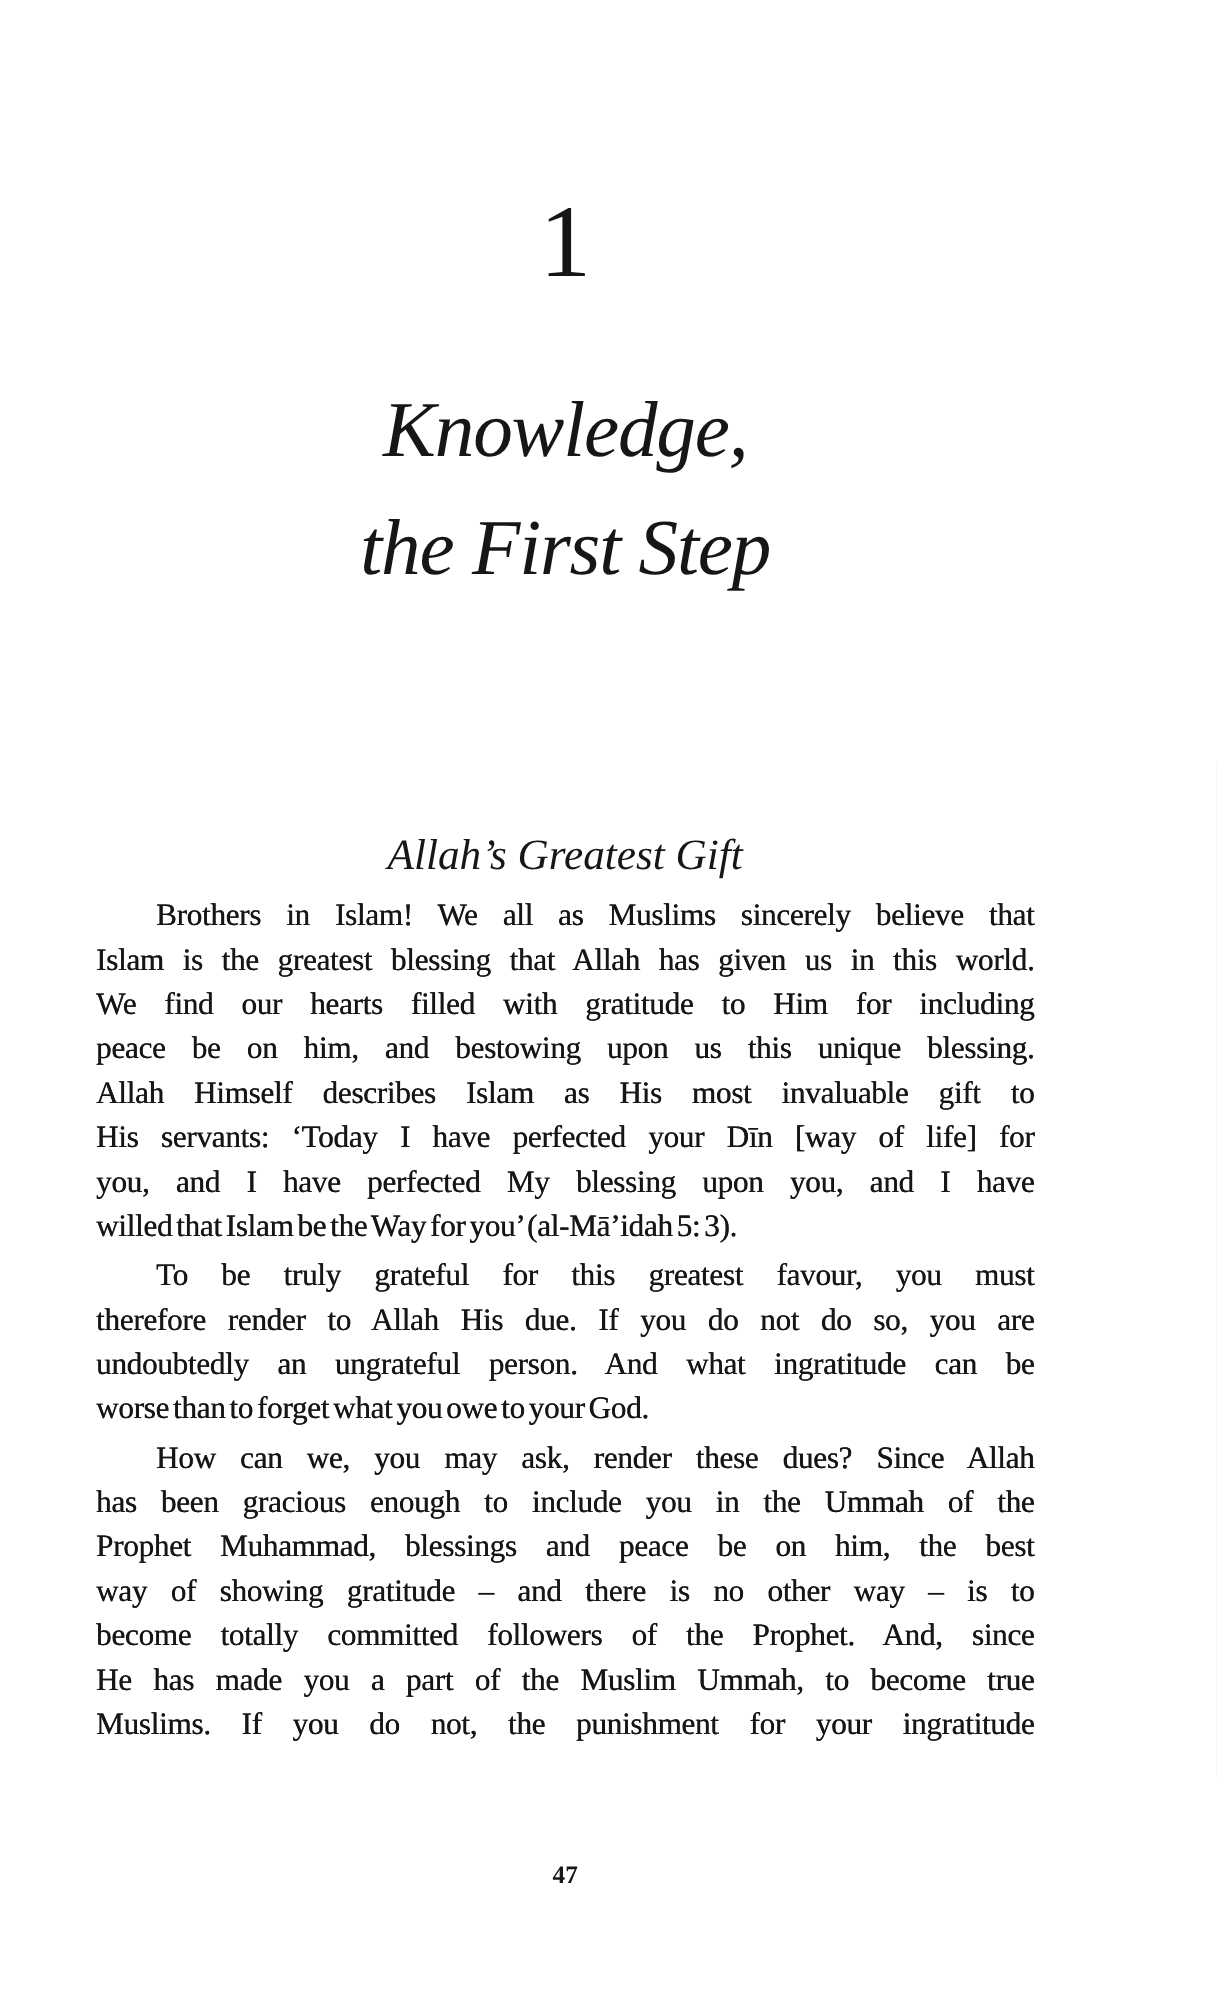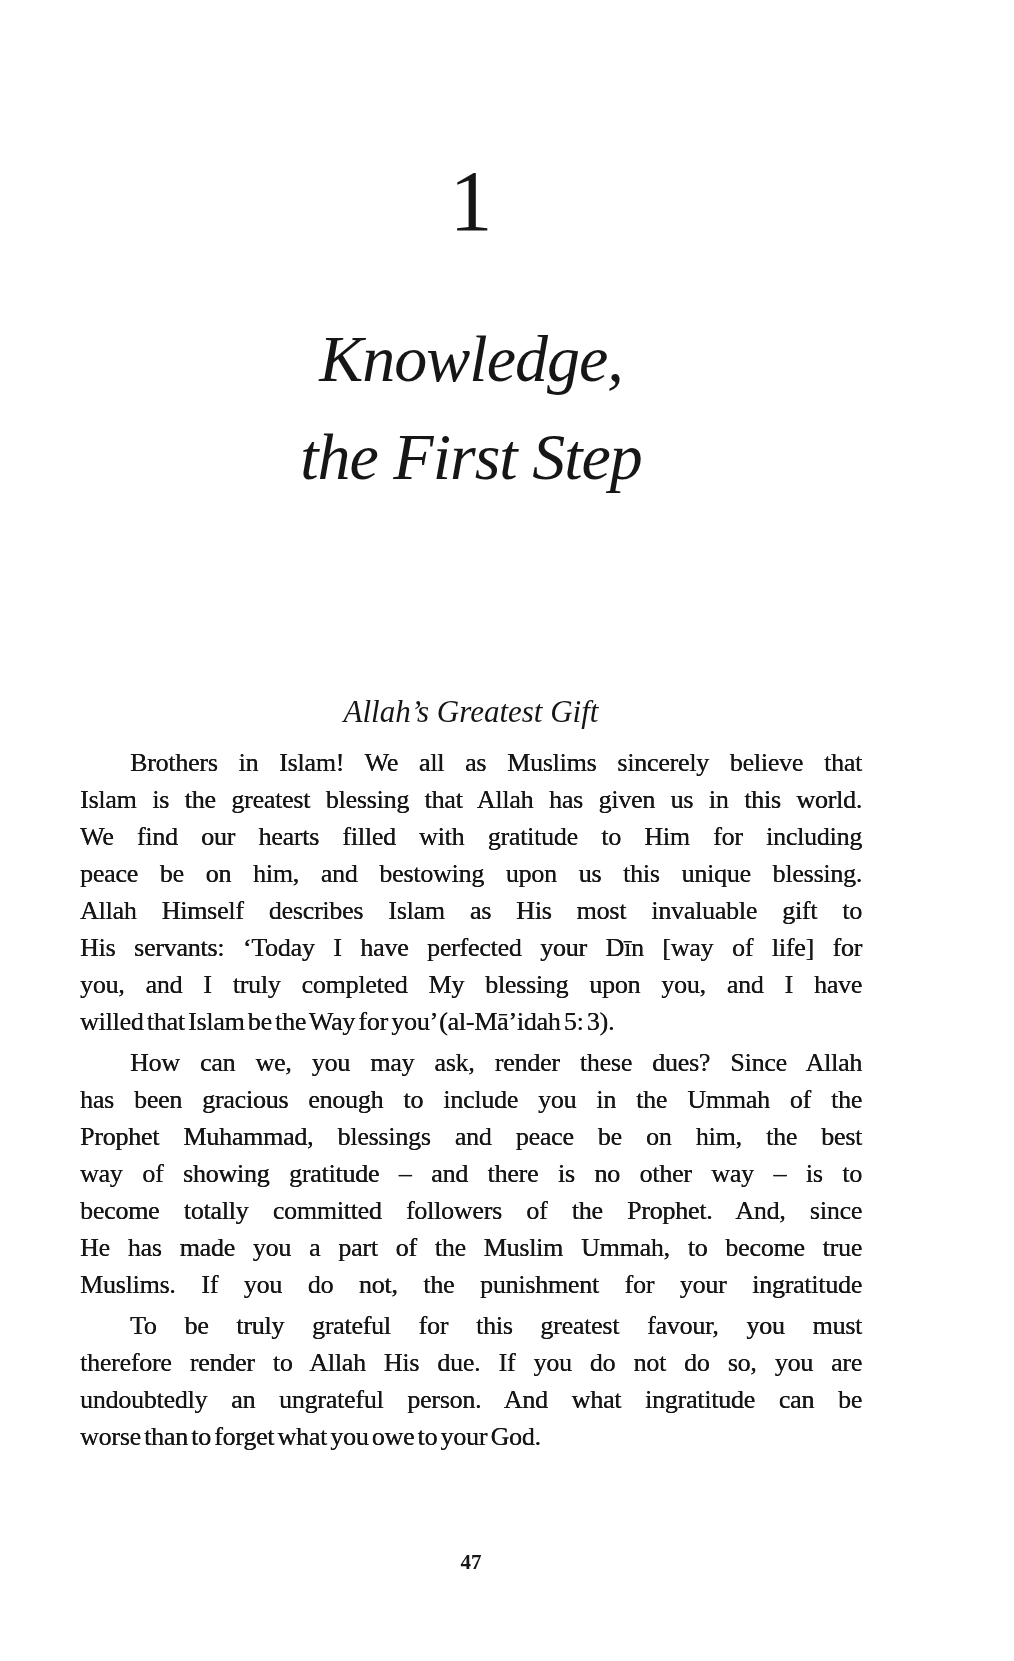--- a/index.html
+++ b/index.html
@@ -38,21 +38,21 @@
     line-height: 98px;
     letter-spacing: -1px;
   }
   .section-heading {
     position: absolute;
     top: 692px;
     left: 76px;
     width: 790px;
     text-align: center;
     font-style: italic;
-    font-size: 31px;
+    font-size: 36px;
     line-height: 40px;
   }
   .body-text {
     position: absolute;
     top: 740px;
     left: 76px;
     width: 790px;
     font-size: 26px;
     line-height: 37px;
     word-spacing: -3px;
@@ -97,35 +97,35 @@
   <div class="section-heading">Allah’s Greatest Gift</div>
 
   <div class="body-text">
       <div class="paragraph">
         <div class="line firstline">Brothers in Islam! We all as Muslims sincerely believe that</div>
         <div class="line">Islam is the greatest blessing that Allah has given us in this world.</div>
         <div class="line">We find our hearts filled with gratitude to Him for including</div>
         <div class="line">peace be on him, and bestowing upon us this unique blessing.</div>
         <div class="line">Allah Himself describes Islam as His most invaluable gift to</div>
         <div class="line">His servants: ‘Today I have perfected your Dīn [way of life] for</div>
-        <div class="line">you, and I truly completed My blessing upon you, and I have</div>
+        <div class="line">you, and I have perfected My blessing upon you, and I have</div>
         <div class="line lastline">willed that Islam be the Way for you’ (al-Mā’idah 5: 3).</div>
+      </div>
+      <div class="paragraph">
+        <div class="line firstline">To be truly grateful for this greatest favour, you must</div>
+        <div class="line">therefore render to Allah His due. If you do not do so, you are</div>
+        <div class="line">undoubtedly an ungrateful person. And what ingratitude can be</div>
+        <div class="line lastline">worse than to forget what you owe to your God.</div>
       </div>
       <div class="paragraph">
         <div class="line firstline">How can we, you may ask, render these dues? Since Allah</div>
         <div class="line">has been gracious enough to include you in the Ummah of the</div>
         <div class="line">Prophet Muhammad, blessings and peace be on him, the best</div>
         <div class="line">way of showing gratitude – and there is no other way – is to</div>
         <div class="line">become totally committed followers of the Prophet. And, since</div>
         <div class="line">He has made you a part of the Muslim Ummah, to become true</div>
         <div class="line">Muslims. If you do not, the punishment for your ingratitude</div>
       </div>
-      <div class="paragraph">
-        <div class="line firstline">To be truly grateful for this greatest favour, you must</div>
-        <div class="line">therefore render to Allah His due. If you do not do so, you are</div>
-        <div class="line">undoubtedly an ungrateful person. And what ingratitude can be</div>
-        <div class="line lastline">worse than to forget what you owe to your God.</div>
-      </div>
     </div>
 
   <div class="page-number">47</div>
 
 </div>
 
 </body></html>

